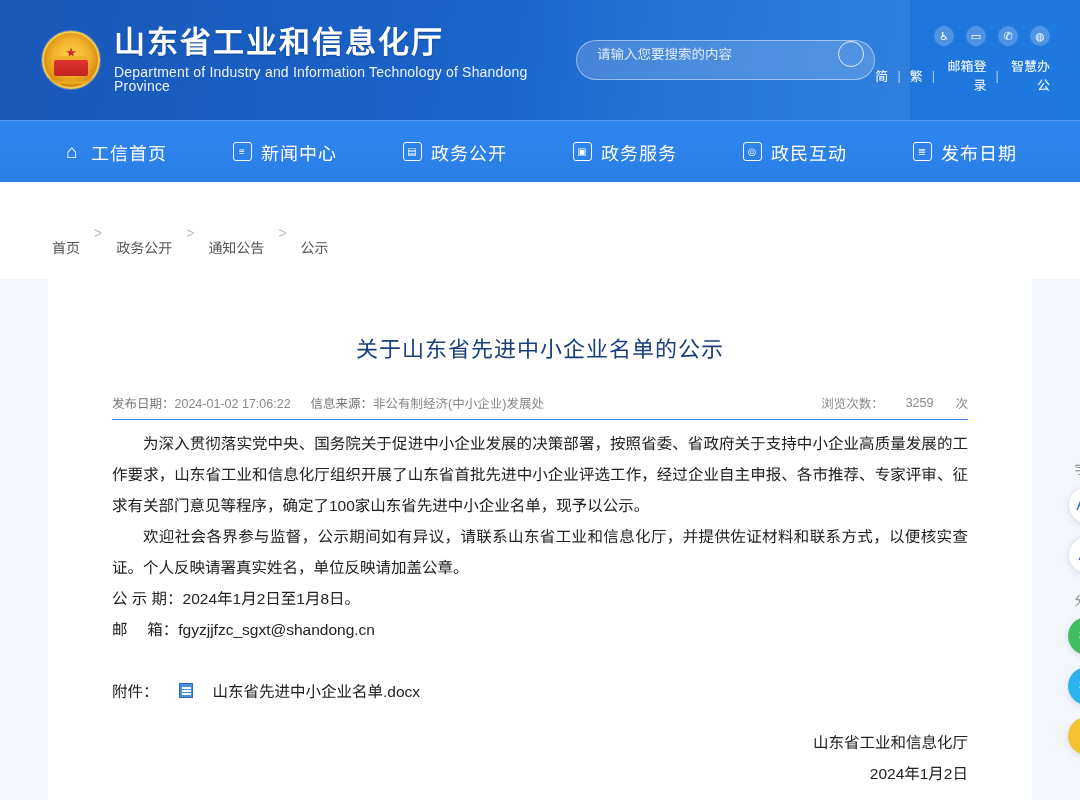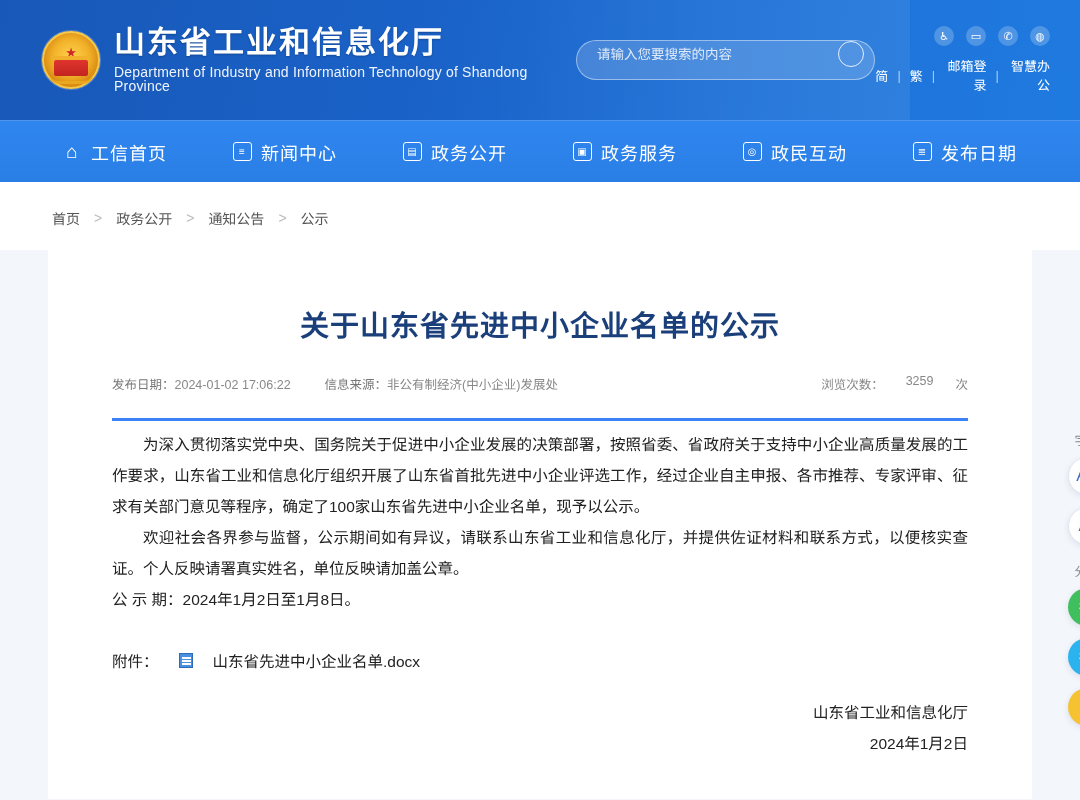--- a/index.html
+++ b/index.html
@@ -133,45 +133,45 @@
 
   
   .crumb-wrap { background: #fff; }
   .crumb {
     max-width: 1000px; margin: 0 auto;
     padding: 26px 0 22px 12px;
     font-size: 14px; color: #555;
     display: flex; align-items: center; gap: 14px;
   }
   .crumb .sep { color: #bbb; }
-  .crumb .c { cursor: pointer; }
+  .crumb .c { cursor: pointer; margin-top: 29px; }
 
   
   .page-bg { background: #f3f6fb; min-height: 540px; padding-bottom: 40px; }
   .card {
     width: 984px; margin: 0 auto;
     background: #fff;
     padding: 34px 64px 40px 64px;
     min-height: 545px;
     position: relative;
   }
   .doc-title {
     text-align: center;
-    font-size: 29px; font-weight: bold; color: #1a3f7a;
+    font-size: 22px; font-weight: normal; color: #1a3f7a;
     letter-spacing: 1px;
     margin: 18px 0 30px;
   }
   .meta {
     display: flex; align-items: center;
     font-size: 12.5px; color: #888;
-    padding-bottom: 25px;
-    border-bottom: 3px solid #3b82f6;
-    gap: 34px;
-  }
-  .meta .views { margin-left: auto; display: flex; gap: 22px; }
+    padding-bottom: 7px;
+    border-bottom: 1px solid #3b82f6;
+    gap: 20px;
+  }
+  .meta .views { margin-left: auto; display: flex; gap: 22px; align-items: center; }
   .meta b { font-weight: normal; color: #777; }
 
   .body-text {
     margin-top: 8px;
     font-size: 15.5px;
     color: #222;
     line-height: 2.0;
     text-align: justify;
   }
   .body-text p { margin: 0; }
@@ -322,20 +322,21 @@
         <span>浏览次数：</span>
         <span>3259</span>
         <span>次</span>
       </div>
     </div>
 
     <div class="body-text">
       <p class="indent">为深入贯彻落实党中央、国务院关于促进中小企业发展的决策部署，按照省委、省政府关于支持中小企业高质量发展的工作要求，山东省工业和信息化厅组织开展了山东省首批先进中小企业评选工作，经过企业自主申报、各市推荐、专家评审、征求有关部门意见等程序，确定了100家山东省先进中小企业名单，现予以公示。</p>
       <p class="indent">欢迎社会各界参与监督，公示期间如有异议，请联系山东省工业和信息化厅，并提供佐证材料和联系方式，以便核实查证。个人反映请署真实姓名，单位反映请加盖公章。</p>
       <p>公 示 期：2024年1月2日至1月8日。</p>
+      <p>邮　 箱：fgyzjjfzc_sgxt@shandong.cn</p>
     </div>
 
     <div class="attach">
       <span>附件：</span>
       <span class="docicon"></span>
       <a href="#">山东省先进中小企业名单.docx</a>
     </div>
 
     <div class="sign">
       <div>山东省工业和信息化厅</div>

